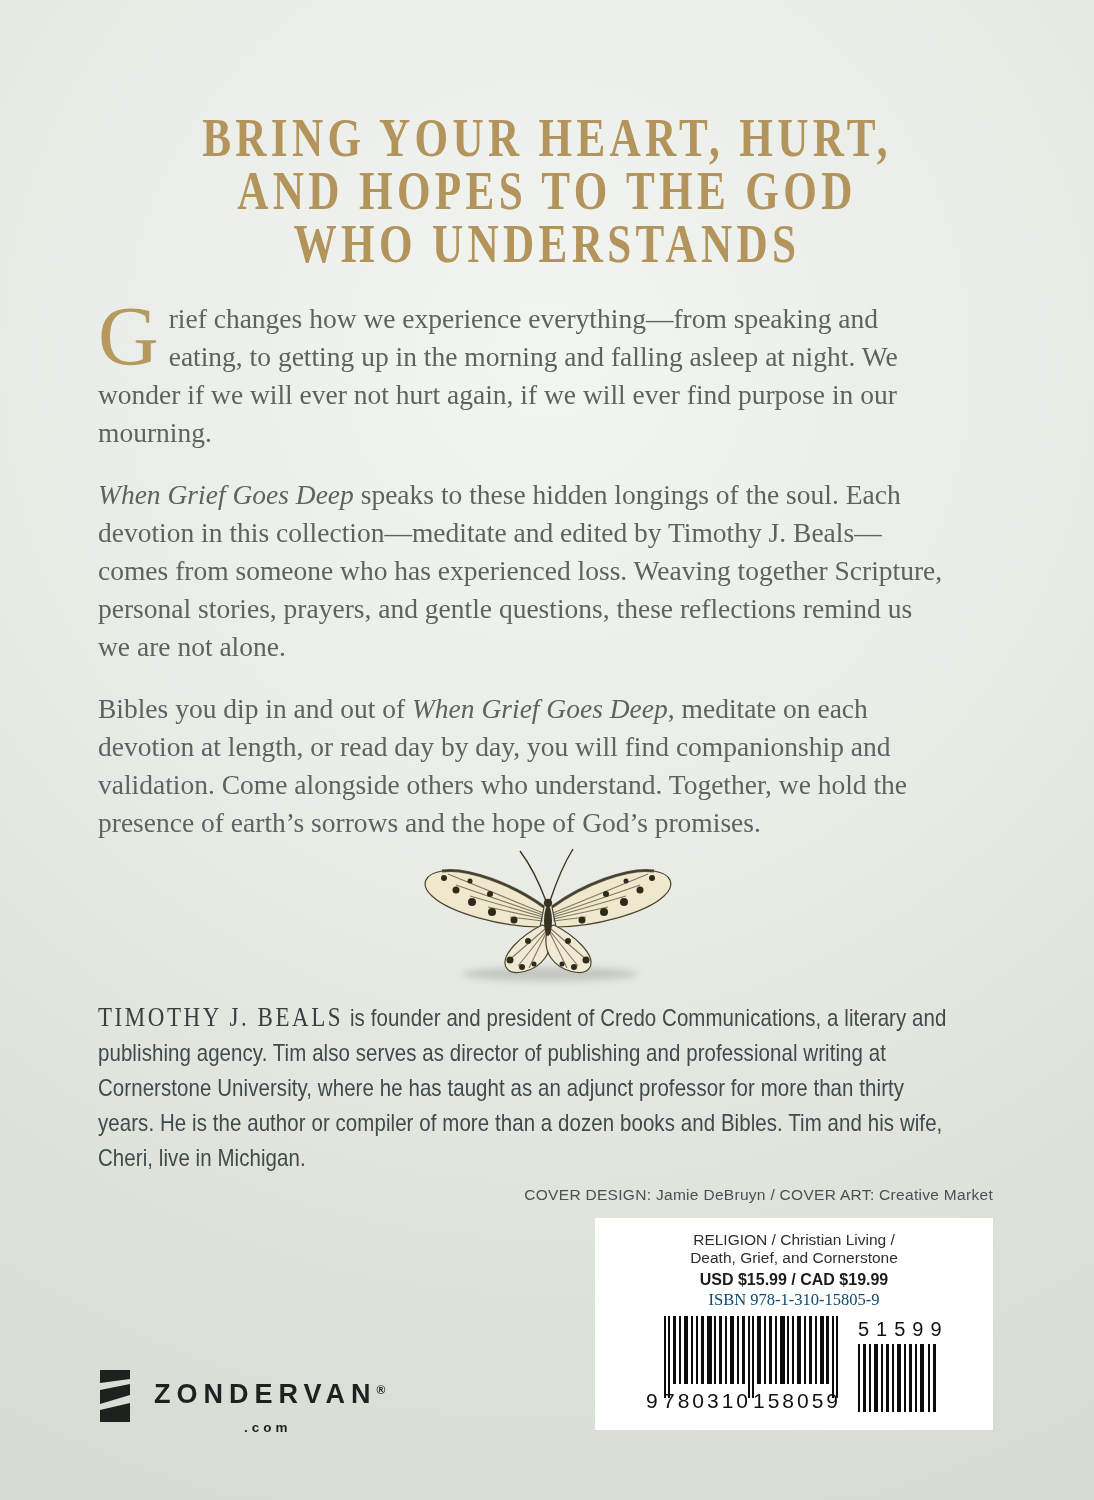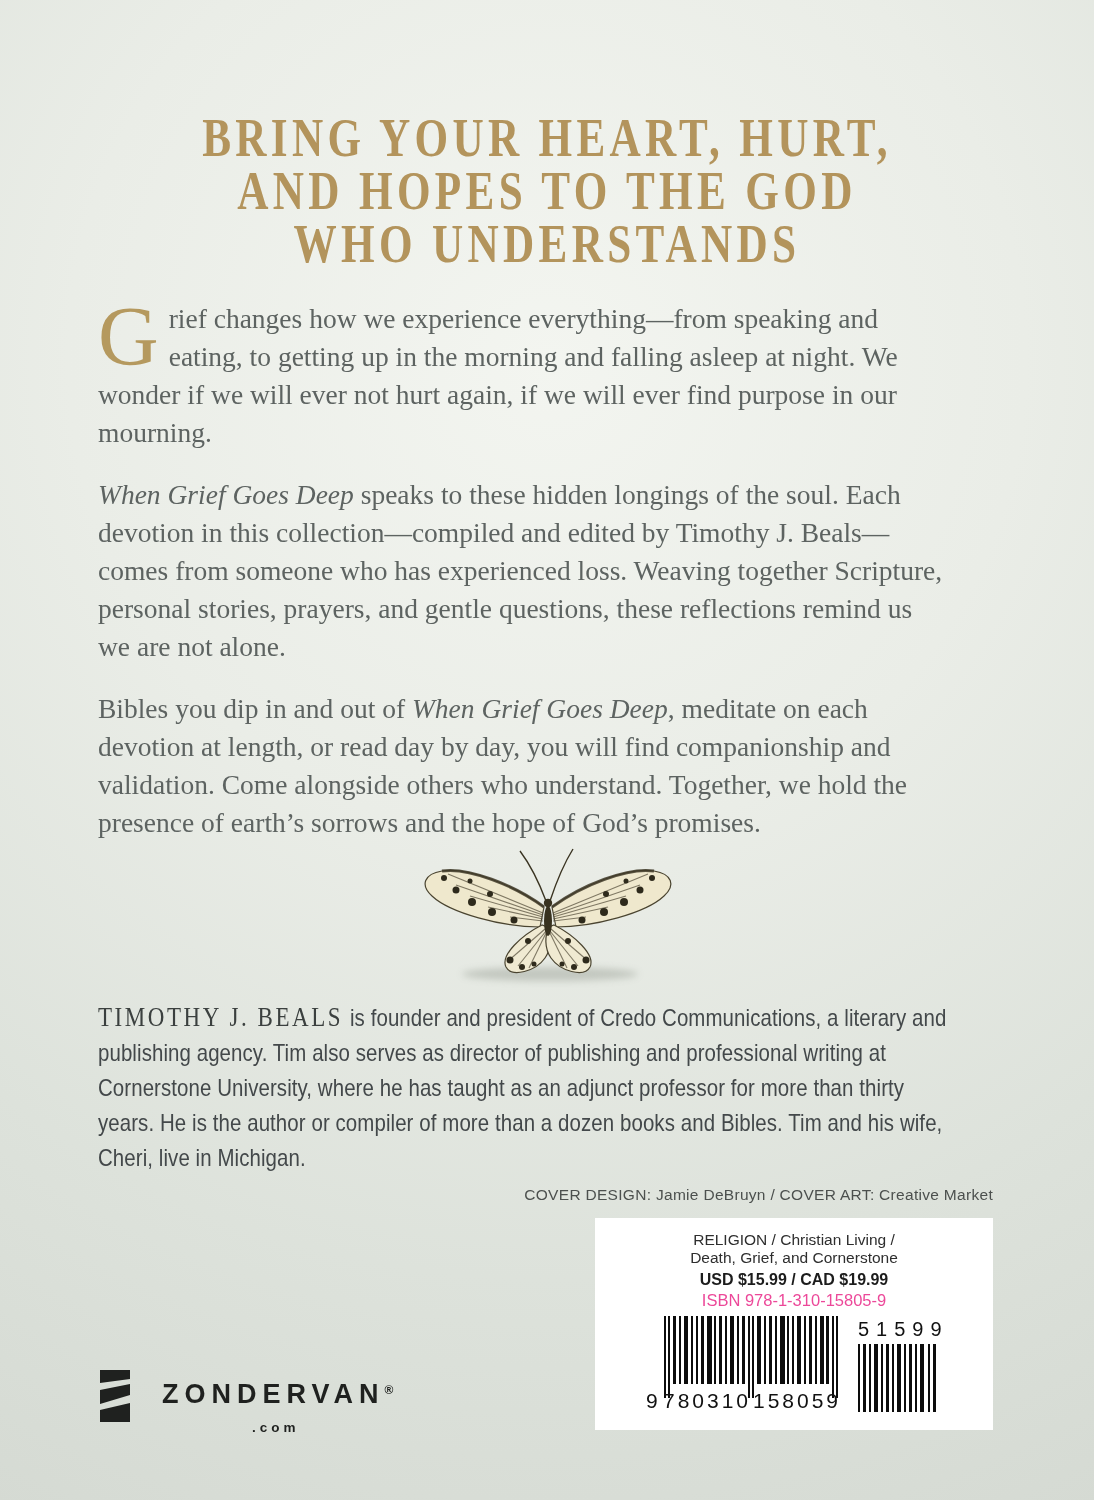--- a/index.html
+++ b/index.html
@@ -37,35 +37,35 @@
   
   .credits{position:absolute;top:1186px;right:101px;font-size:15.5px;
     color:#4c504e;letter-spacing:0.3px;}
 
   
   .barcode-box{position:absolute;left:595px;top:1218px;width:398px;height:212px;
     background:#ffffff;text-align:center;color:#2e2e2e;}
   .barcode-box .cat{font-size:15.5px;line-height:18px;}
   .barcode-box .cat:first-child{margin-top:13px;}
   .barcode-box .price{font-size:16px;font-weight:700;color:#1c1c1c;margin-top:3px;line-height:19px;}
-  .barcode-box .isbn{font-size:16.5px;margin-top:1px;line-height:20px;color:#ec4899;}
+  .barcode-box .isbn{font-size:16.5px;margin-top:1px;line-height:20px;color:#0c4a6e;font-family:Liberation Serif, serif;}
   .codes{display:flex;justify-content:center;align-items:flex-start;gap:16px;margin-top:6px;}
   .ean{width:196px;}
   .ean svg{display:block;margin-left:18px;}
   .ean-digits{display:flex;gap:0;margin-top:-13px;font-size:21px;color:#111;
     font-family:"Liberation Sans",sans-serif;}
   .ean-digits .d0{width:16px;text-align:left;}
   .ean-digits .d1,.ean-digits .d2{flex:1;text-align:center;letter-spacing:3px;}
   .addon{width:84px;padding-top:2px;}
   .addon-digits{font-size:20px;letter-spacing:7px;color:#111;text-align:center;
     margin-bottom:3px;white-space:nowrap;}
   .addon svg{display:block;}
 
   
-  .publisher{position:absolute;left:100px;top:1370px;display:flex;gap:32px;}
+  .publisher{position:absolute;left:100px;top:1370px;display:flex;gap:24px;}
   .pub-text{padding-top:11px;}
   .wordmark{font-size:27px;font-weight:700;letter-spacing:6px;color:#1f211f;
     white-space:nowrap;line-height:1;}
   .reg{font-size:12px;vertical-align:9px;letter-spacing:0;}
   .domain{text-align:center;font-size:13.5px;font-weight:700;letter-spacing:4px;
     color:#1f211f;margin-top:12px;padding-right:4px;}
 </style>
 </head>
 <body>
 
@@ -75,21 +75,21 @@
     <div class="hl">BRING YOUR HEART, HURT,</div>
     <div class="hl">AND HOPES TO THE GOD</div>
     <div class="hl">WHO UNDERSTANDS</div>
   </div>
 
   <div class="intro">
     <p>
       <span class="dropcap">G</span><span>rief changes how we experience everything—from speaking and eating, to getting up in the morning and falling asleep at night. We wonder if we will ever not hurt again, if we will ever find purpose in our mourning.</span>
     </p>
     <p>
-      <span class="it">When Grief Goes Deep</span><span> speaks to these hidden longings of the soul. Each devotion in this collection—compiled and edited by Timothy J. Beals—comes from someone who has experienced loss. Weaving together Scripture, personal stories, prayers, and gentle questions, these reflections remind us we are not alone.</span>
+      <span class="it">When Grief Goes Deep</span><span> speaks to these hidden longings of the soul. Each devotion in this collection—meditate and edited by Timothy J. Beals—comes from someone who has experienced loss. Weaving together Scripture, personal stories, prayers, and gentle questions, these reflections remind us we are not alone.</span>
     </p>
     <p>
       <span>Bibles you dip in and out of </span><span class="it">When Grief Goes Deep</span><span>, meditate on each devotion at length, or read day by day, you will find companionship and validation. Come alongside others who understand. Together, we hold the presence of earth’s sorrows and the hope of God’s promises.</span>
     </p>
   </div>
 
   <svg class="butterfly" width="300" height="148" viewBox="0 0 300 148">
     <defs>
       <filter id="soft" x="-50%" y="-50%" width="200%" height="200%">
         <feGaussianBlur stdDeviation="3.5"></feGaussianBlur>

